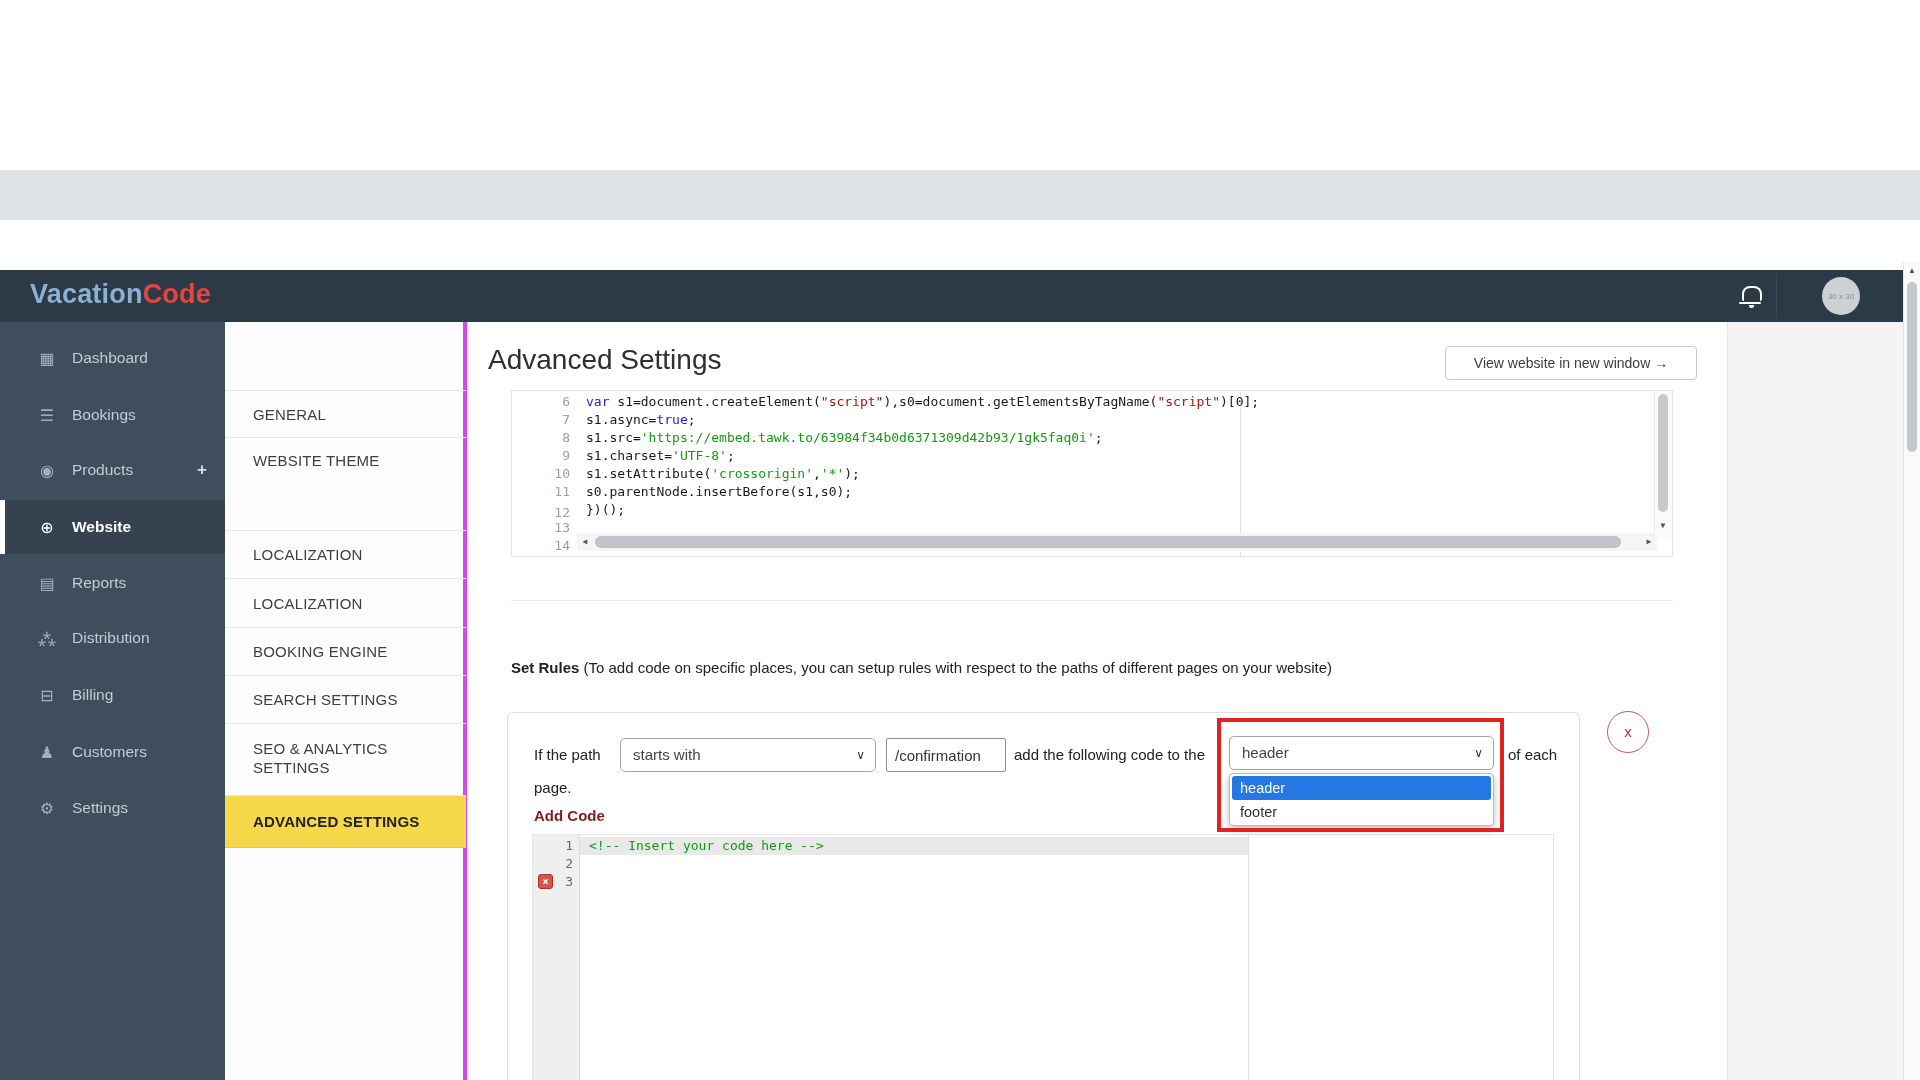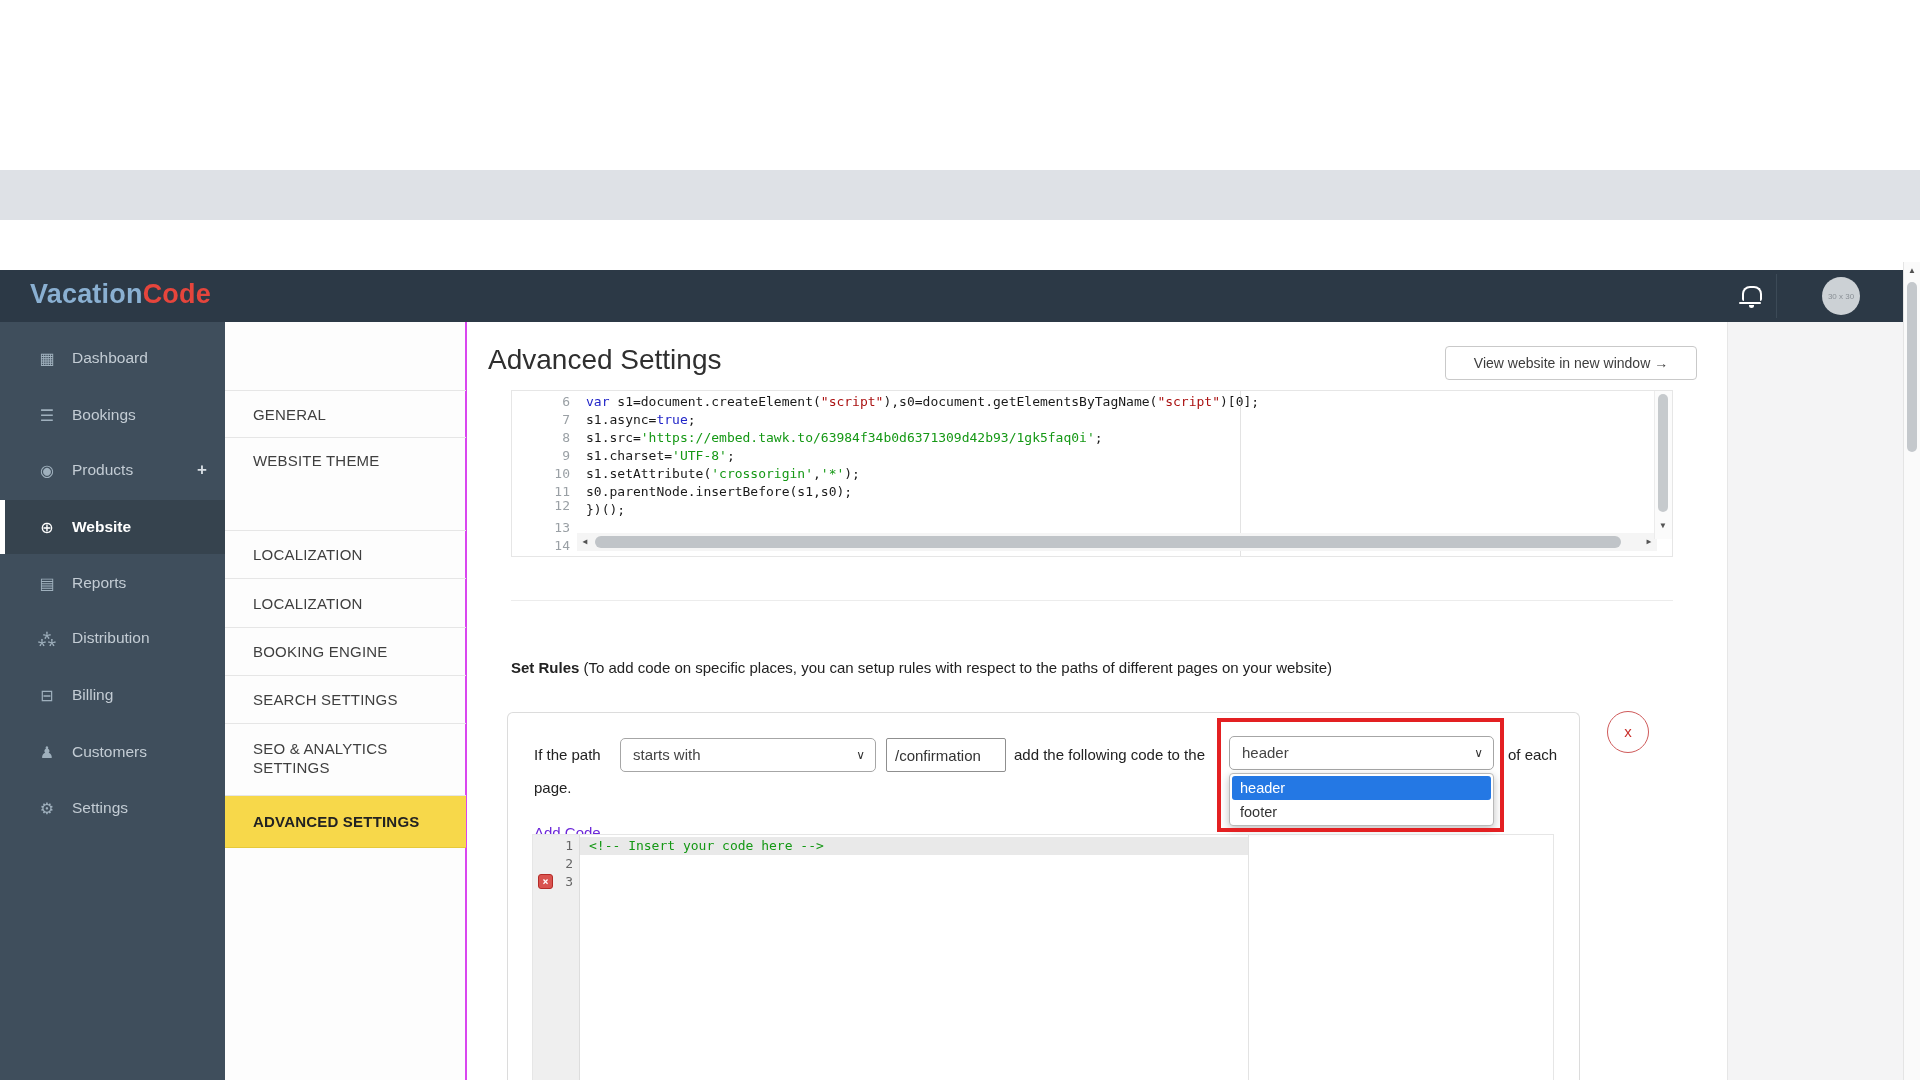--- a/index.html
+++ b/index.html
@@ -61,21 +61,21 @@
   .sidebar{position:absolute;left:0;top:322px;width:225px;height:758px;background:#3f4e5c;}
   .side-item{position:absolute;left:0;width:225px;height:48px;display:flex;align-items:center;}
   .side-item .s-icon{position:absolute;left:36px;width:22px;text-align:center;font-size:16px;color:#9fb0bd;}
   .side-item .s-label{position:absolute;left:72px;font-size:15.5px;color:#c3ccd4;}
   .side-item.active{background:#36434e;border-left:5px solid #fff;height:54px;}
   .side-item.active .s-icon{left:31px;color:#fff;}
   .side-item.active .s-label{left:67px;color:#fff;font-weight:bold;}
   .side-plus{position:absolute;right:18px;font-size:17px;font-weight:bold;color:#d6dde3;}
 
   
-  .submenu{position:absolute;left:225px;top:322px;width:242px;height:758px;background:#fdfdfd;border-right:2px solid #d946ef;box-sizing:border-box;}
+  .submenu{position:absolute;left:225px;top:322px;width:242px;height:758px;background:#fdfdfd;border-right:4px solid #d946ef;box-sizing:border-box;}
   .sub-item{position:absolute;left:0;width:241px;border-top:1px solid #e6e6e6;box-sizing:border-box;
             font-size:15px;color:#3f3f3f;letter-spacing:0.2px;display:flex;align-items:center;padding-left:28px;}
   .sub-item.wrap2{line-height:19px;align-items:flex-start;padding-top:15px;padding-right:30px;}
   .sub-item.active{background:#f7d84a;color:#222;font-weight:bold;border-top:1px solid #e6e6e6;border-bottom:1px solid #e6c93a;}
 
   
   .main{position:absolute;left:467px;top:322px;width:1260px;height:758px;background:#fff;}
   .page-title{position:absolute;left:21px;top:22px;font-size:28px;color:#2f2f2f;}
   .view-btn{position:absolute;left:978px;top:24px;width:252px;height:34px;border:1px solid #c9c9c9;border-radius:4px;background:#fff;
             font-size:14px;color:#3c3c3c;text-align:center;line-height:32px;box-sizing:border-box;}
@@ -101,21 +101,21 @@
 
   
   .rules-panel{position:absolute;left:40px;top:390px;width:1073px;height:368px;border:1px solid #dcdcdc;border-bottom:none;
                border-radius:6px 6px 0 0;box-sizing:border-box;}
   .rule-text{position:absolute;font-size:15px;color:#222;}
   .sel{position:absolute;height:34px;border:1px solid #a6a6a6;border-radius:5px;background:#fff;box-sizing:border-box;
        font-size:15px;color:#444;line-height:32px;padding-left:12px;}
   .sel .chev{position:absolute;right:10px;top:0;line-height:32px;font-size:12px;color:#333;}
   .rule-input{position:absolute;left:378px;top:25px;width:120px;height:34px;border:1px solid #8f8f8f;border-radius:2px;
               box-sizing:border-box;font-size:15px;color:#333;padding:0 0 0 8px;font-family:"Liberation Sans",sans-serif;}
-  .addcode-label{position:absolute;left:26px;top:111px;font-size:15px;font-weight:normal;color:#6d28d9;}
+  .addcode-label{position:absolute;left:26px;top:94px;font-size:15px;font-weight:bold;color:#7f1d1d;}
   .editor-add{left:24px;top:121px;width:1022px;height:247px;border-bottom:none;}
   .add-gutter{position:absolute;left:0;top:0;width:46px;height:100%;background:#efefef;border-right:1px solid #ddd;}
   .add-num{position:absolute;width:40px;text-align:right;color:#666;line-height:18px;}
   .active-line{position:absolute;left:47px;top:2px;width:668px;height:18px;background:#e9e9e9;}
   .err-badge{position:absolute;left:5px;top:39px;width:15px;height:15px;background:#d9534f;border:1px solid #b52b27;border-radius:3px;
              box-sizing:border-box;color:#fff;font-size:10px;font-weight:bold;text-align:center;line-height:13px;}
 
   
   .remove-rule{position:absolute;left:1607px;top:711px;width:42px;height:42px;border:1.5px solid #cf5a5a;border-radius:50%;
                box-sizing:border-box;color:#c9302c;font-size:15px;text-align:center;line-height:39px;background:#fff;}
@@ -265,21 +265,21 @@
     <div class="view-btn">View website in new window →</div>
 
     <div class="editor editor-top">
       <div class="ruler" style="left:728px;"></div>
       <div class="gut-num" style="top:2px;">6</div>
       <div class="gut-num" style="top:20px;">7</div>
       <div class="gut-num" style="top:38px;">8</div>
       <div class="gut-num" style="top:56px;">9</div>
       <div class="gut-num" style="top:74px;">10</div>
       <div class="gut-num" style="top:92px;">11</div>
-      <div class="gut-num" style="top:106px;">12</div>
+      <div class="gut-num" style="top:113px;">12</div>
       <div class="gut-num" style="top:128px;">13</div>
       <div class="gut-num" style="top:146px;">14</div>
       <div class="code-row" style="top:2px;"><span class="tok-k">var</span><span class="tok-d"> s1=document.createElement(</span><span class="tok-s2">"script"</span><span class="tok-d">),s0=document.getElementsByTagName(</span><span class="tok-s2">"script"</span><span class="tok-d">)[0];</span></div>
       <div class="code-row" style="top:20px;"><span class="tok-d">s1.async=</span><span class="tok-a">true</span><span class="tok-d">;</span></div>
       <div class="code-row" style="top:38px;"><span class="tok-d">s1.src=</span><span class="tok-s1">'https://embed.tawk.to/63984f34b0d6371309d42b93/1gk5faq0i'</span><span class="tok-d">;</span></div>
       <div class="code-row" style="top:56px;"><span class="tok-d">s1.charset=</span><span class="tok-s1">'UTF-8'</span><span class="tok-d">;</span></div>
       <div class="code-row" style="top:74px;"><span class="tok-d">s1.setAttribute(</span><span class="tok-s1">'crossorigin'</span><span class="tok-d">,</span><span class="tok-s1">'*'</span><span class="tok-d">);</span></div>
       <div class="code-row" style="top:92px;"><span class="tok-d">s0.parentNode.insertBefore(s1,s0);</span></div>
       <div class="code-row" style="top:110px;"><span class="tok-d">})();</span></div>
       <div class="code-row" style="top:140px;margin-top:36px;"><span class="tok-tag">&lt;/script&gt;</span></div>

